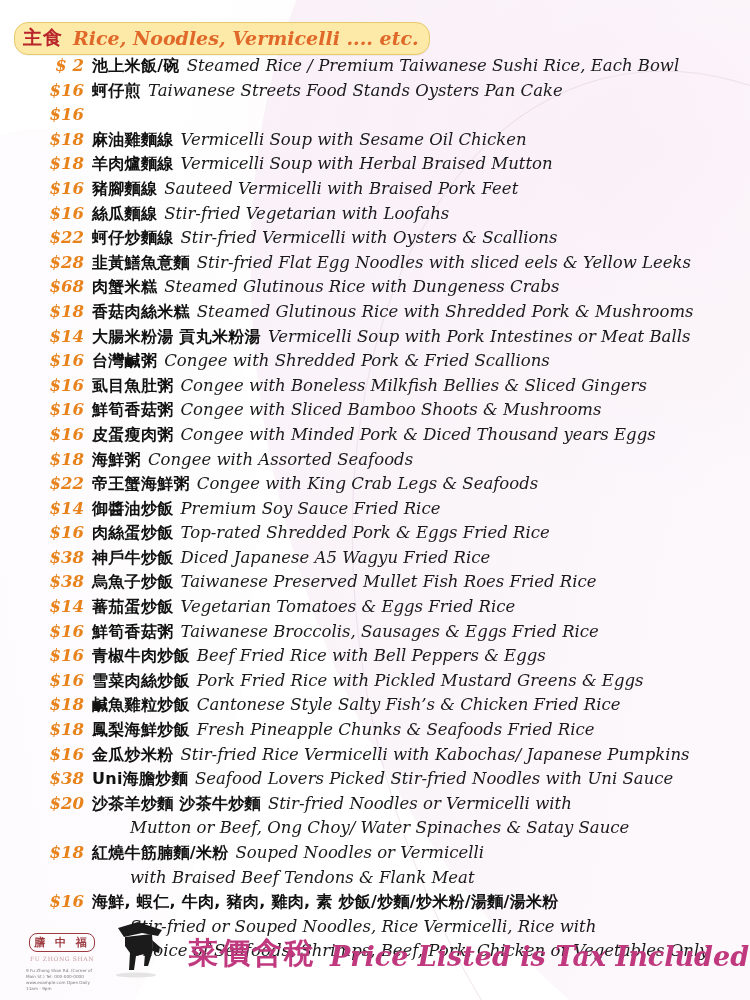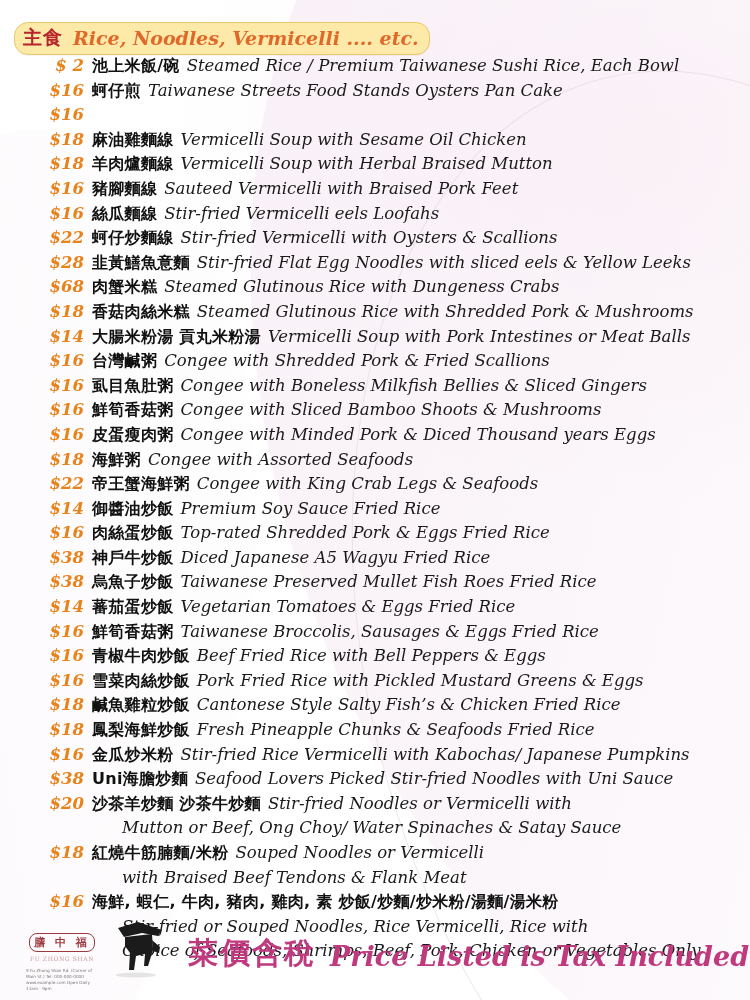--- a/index.html
+++ b/index.html
@@ -129,20 +129,21 @@
   }
   .cont {
     font-family: "DejaVu Serif", serif;
     font-style: italic;
     font-size: 16.5px;
     color: #1a1a1a;
     padding-left: 30px;
   }
   .row.cont-row {
     min-height: 24.6px;
+    padding-left: 8px;
   }
 
   
   .footer {
     position: absolute;
     left: 0;
     bottom: 0;
     width: 750px;
     height: 92px;
   }
@@ -241,21 +242,21 @@
       <div class="row">
         <div class="price">$18</div>
         <div class="desc"><span class="cn">羊肉爐麵線</span><span class="en">Vermicelli Soup with Herbal Braised Mutton</span></div>
       </div>
       <div class="row">
         <div class="price">$16</div>
         <div class="desc"><span class="cn">豬腳麵線</span><span class="en">Sauteed Vermicelli  with Braised Pork Feet</span></div>
       </div>
       <div class="row">
         <div class="price">$16</div>
-        <div class="desc"><span class="cn">絲瓜麵線</span><span class="en">Stir-fried Vermicelli eels Loofahs</span></div>
+        <div class="desc"><span class="cn">絲瓜麵線</span><span class="en">Stir-fried Vegetarian with Loofahs</span></div>
       </div>
       <div class="row">
         <div class="price">$22</div>
         <div class="desc"><span class="cn">蚵仔炒麵線</span><span class="en">Stir-fried Vermicelli with Oysters &amp; Scallions</span></div>
       </div>
       <div class="row">
         <div class="price">$28</div>
         <div class="desc"><span class="cn">韭黃鱔魚意麵</span><span class="en">Stir-fried Flat Egg Noodles with sliced eels &amp; Yellow Leeks</span></div>
       </div>
       <div class="row">

